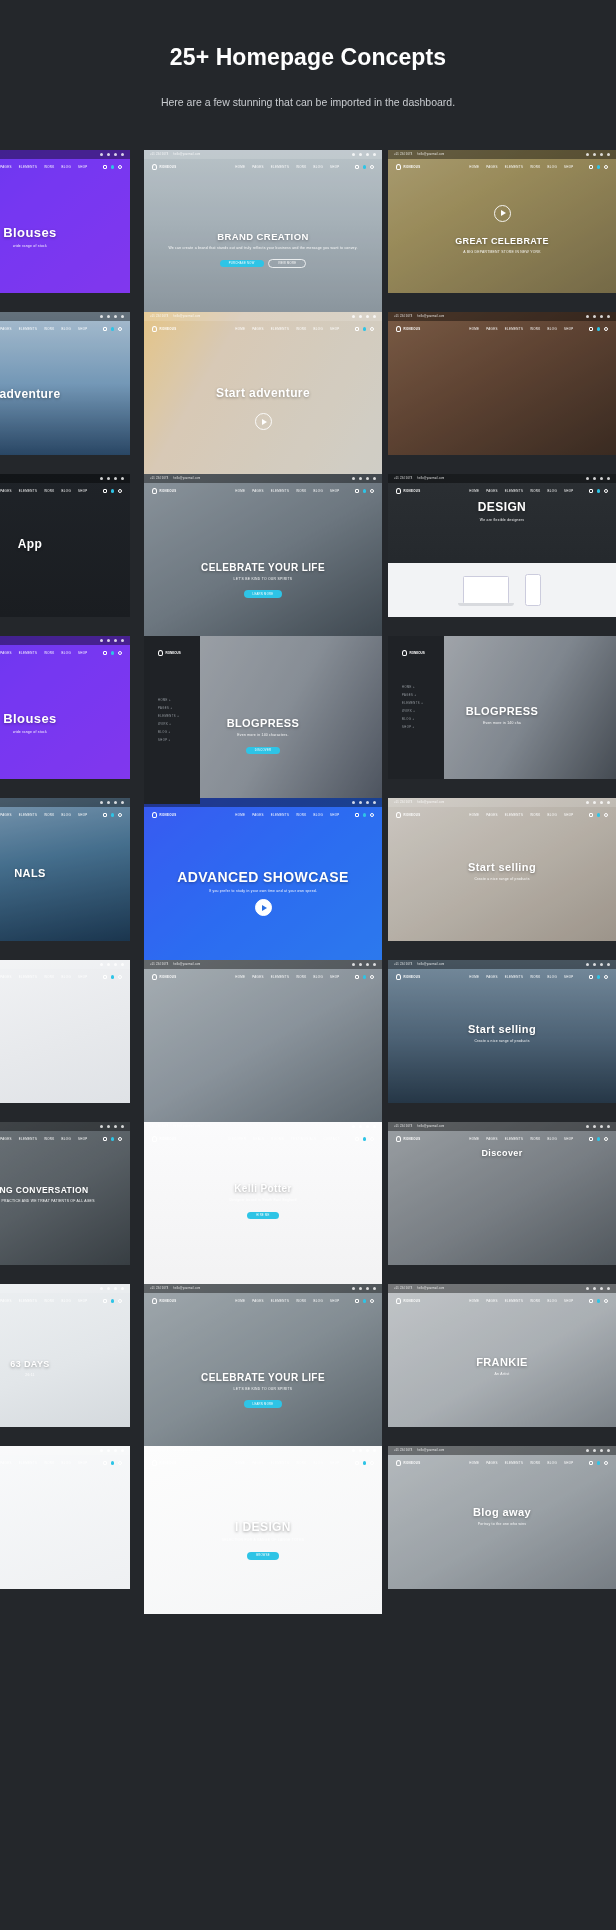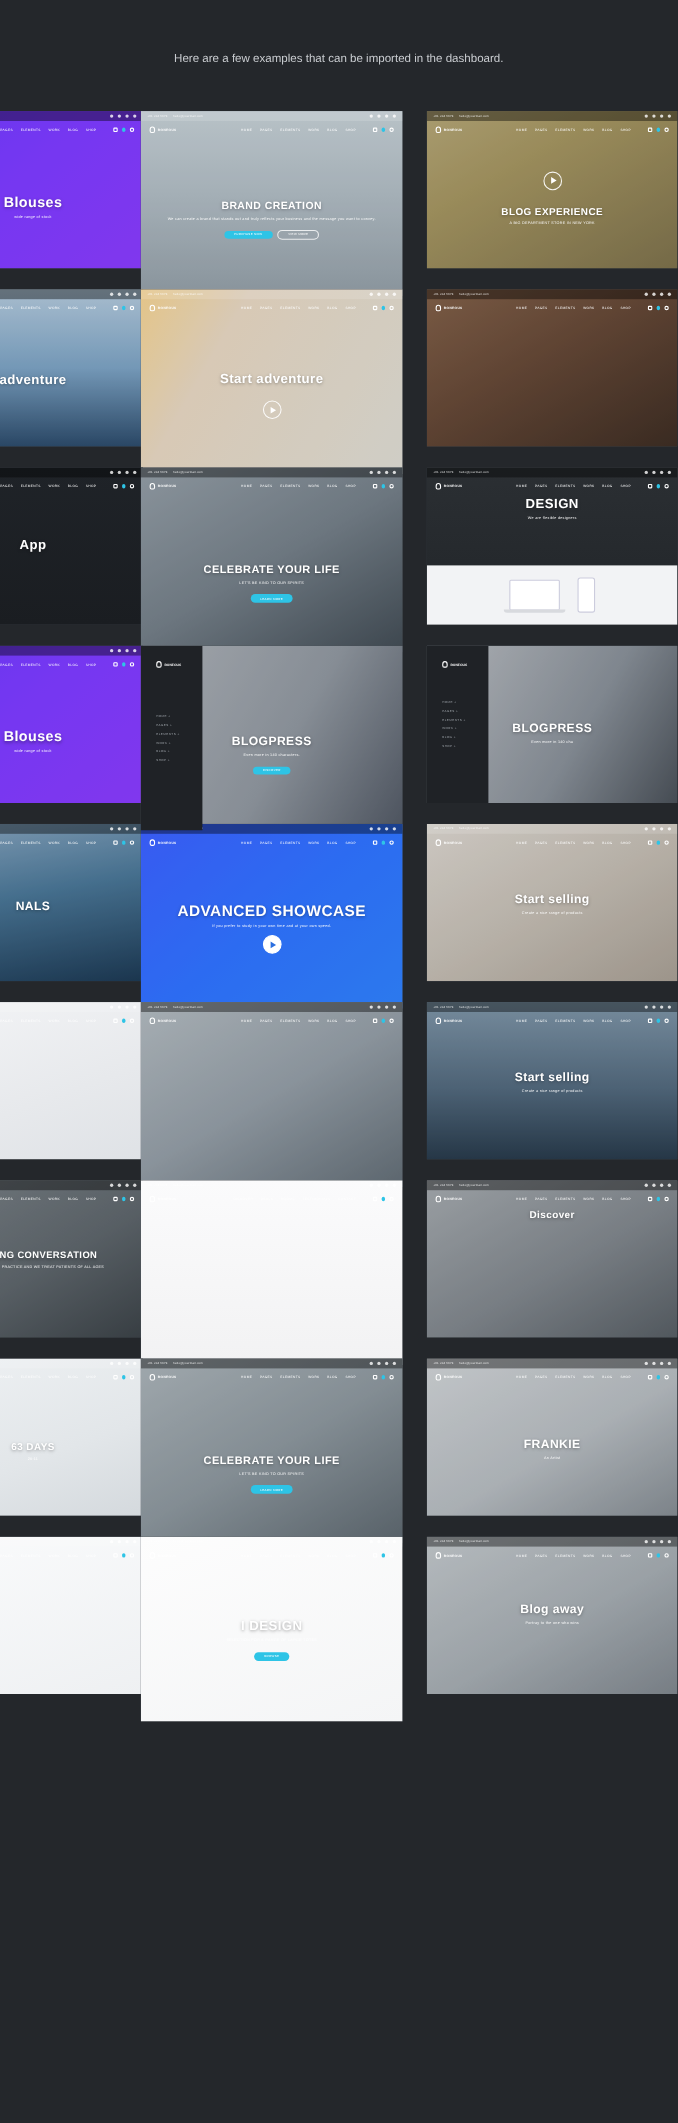--- a/index.html
+++ b/index.html
@@ -18,21 +18,21 @@
     font-size: 10.5px; color: #c9ccd0; line-height: 1.85;
   }
 
   .grid { position: relative; margin-top: 38px; }
   .row { position: relative; height: 153px; margin-bottom: 9px; }
 
   .card {
     position: absolute; top: 0; overflow: hidden;
     background: #3a3f45;
   }
-  .card.mid { left: 128px; width: 238px; height: 168px; }
+  .card.mid { left: 144px; width: 238px; height: 168px; }
   .card.left { left: -70px; width: 200px; height: 143px; }
   .card.right { left: 388px; width: 228px; height: 143px; }
 
   
   .topbar {
     position: absolute; top: 0; left: 0; right: 0; height: 9px;
     display: flex; align-items: center; gap: 5px; padding: 0 6px;
     font-size: 2.6px; color: rgba(255,255,255,.85); letter-spacing: .2px;
   }
   .topbar.dark { background: rgba(0,0,0,.40); }
@@ -124,21 +124,22 @@
             border-radius: 1.5px; position: relative; }
   .laptop::after { content:""; position:absolute; left:-6px; right:-6px; bottom:-3px;
                    height: 3px; background:#d8dade; border-radius: 0 0 3px 3px; }
   .phone { width: 16px; height: 32px; background: #fff; border: 1px solid #ccd;
            border-radius: 2.5px; }
 </style>
 </head>
 <body>
 
 <div class="header">
-  <p>Here are a few examples that can be imported in the dashboard.</p>
+  <h1>25+ Homepage Concepts</h1>
+  <p>Here are a few stunning that can be imported in the dashboard.</p>
 </div>
 
 <div class="grid" id="grid">
     <div class="row">
       <div class="card left">
         <div class="hero" style="background:linear-gradient(140deg,#6a3cf0,#7b3cf5 40%,#8b3df0)"></div>
         <div class="overlay" style="background:rgba(100,40,230,.25)"></div>
         <div class="topbar dark">
           <span class="socials">
             <i></i>
@@ -233,21 +234,21 @@
               <span class="ico"></span>
               <span class="badge"></span>
               <span class="ico circle"></span>
             </span>
           </span>
         </div>
         <div style="position:absolute;left:0;right:0;top:38%;z-index:3">
           <div class="play"></div>
         </div>
         <div class="heroTxt" style="top:60%">
-          <div class="heroTitle" style="font-size:9px">BLOG EXPERIENCE</div>
+          <div class="heroTitle" style="font-size:9px">GREAT CELEBRATE</div>
           <div class="heroSub">A BIG DEPARTMENT STORE IN NEW YORK</div>
         </div>
       </div>
     </div>
     <div class="row">
       <div class="card left">
         <div class="hero" style="background:linear-gradient(180deg,#b9cede,#7fa5c4 50%,#2c4a68)"></div>
         <div class="overlay" style="background:rgba(20,40,70,.1)"></div>
         <div class="topbar dark">
           <span class="socials">
@@ -792,20 +793,25 @@
             <span>ROOMS</span>
             <span>TESTIMONIALS</span>
             <span>CONTACT</span>
             <span class="navtools">
               <span class="ico"></span>
               <span class="badge"></span>
               <span class="ico circle"></span>
             </span>
           </span>
         </div>
+        <div class="heroTxt" style="top:36%">
+          <div class="heroTitle" style="font-size:10px">Kelli Potter</div>
+          <div class="heroSub">Designer based in South East England</div>
+          <div><span class="btn ">HIRE ME</span></div>
+        </div>
       </div>
       <div class="card right">
         <div class="hero" style="background:linear-gradient(150deg,#b9bec2,#8e949a 55%,#5e656b)"></div>
         <div class="overlay" style="background:rgba(30,35,40,.2)"></div>
         <div class="topbar dark">
           <span>+01 234 5678</span>
           <span>hello@yourmail.com</span>
           <span class="socials">
             <i></i>
             <i></i>

